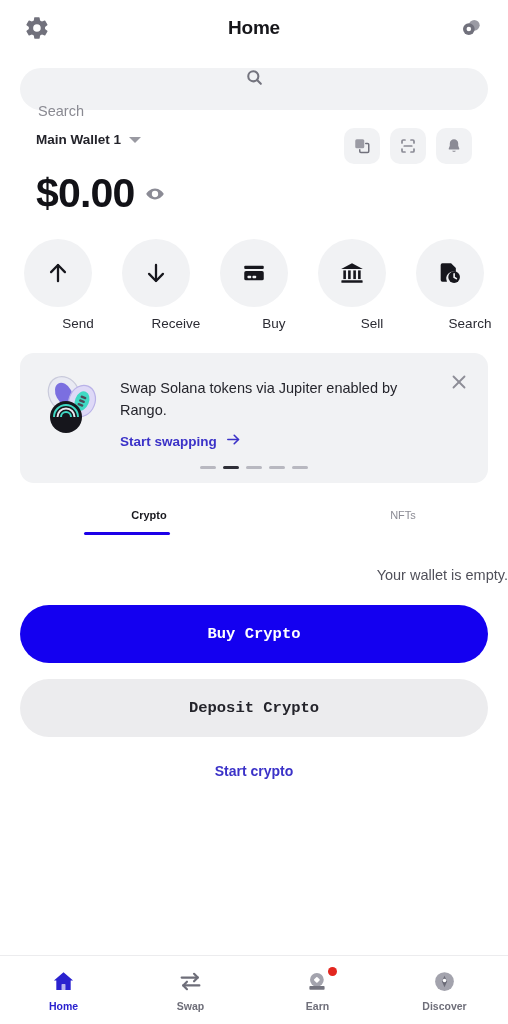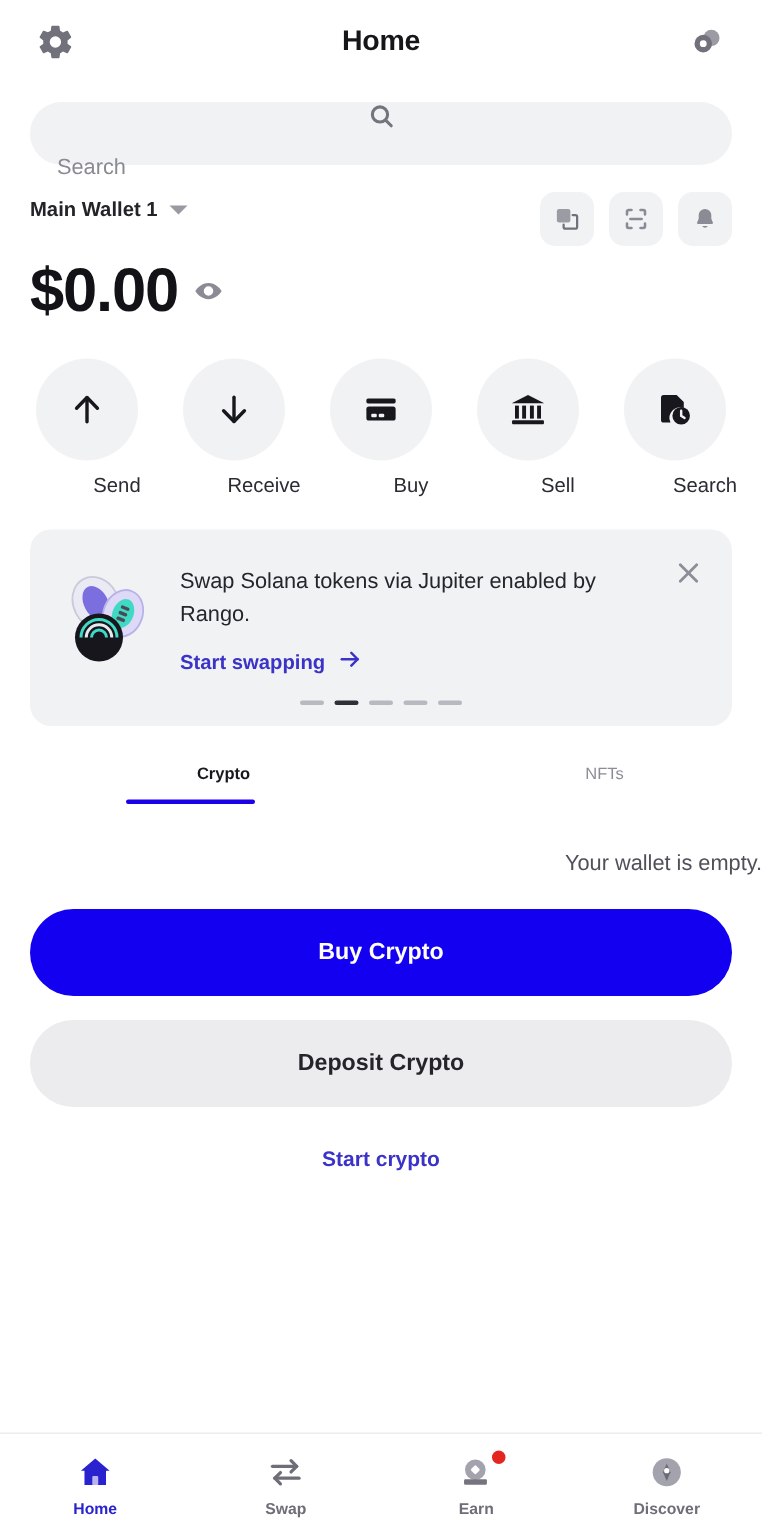--- a/index.html
+++ b/index.html
@@ -32,21 +32,21 @@
     display: flex; align-items: center; gap: 12px; padding: 0 18px; flex-direction: column;
   }
   .search-bar input {
     border: none; outline: none; background: transparent;
     font-family: "Liberation Sans", sans-serif; font-size: 14.5px;
     color: #3c3c43; width: 100%;
   }
   .search-bar input::placeholder { color: #8a8a92; }
 
   
-  .wallet-block { padding: 18px 20px 0; }
+  .wallet-block { padding: 18px 36px 0; }
   .wallet-top { display: flex; align-items: flex-start; justify-content: space-between; }
   .wallet-name-row { display: flex; align-items: center; gap: 8px; cursor: pointer; padding-top: 4px; }
   .wallet-name { font-size: 13.5px; font-weight: bold; color: #23232a; }
   .chev { width: 0; height: 0; border-left: 6px solid transparent; border-right: 6px solid transparent; border-top: 6px solid #9a9aa2; }
 
   .icon-btns { display: flex; gap: 10px; }
   .icon-btn {
     width: 36px; height: 36px; border-radius: 10px; background: #f1f2f4;
     display: flex; align-items: center; justify-content: center; cursor: pointer;
   }
@@ -63,21 +63,21 @@
     display: flex; align-items: center; justify-content: center;
   }
   .action-label { font-size: 13.5px; color: #2b2b33; font-weight: 500; margin-left: 40px; }
 
   
   .promo-wrap { padding: 22px 20px 0; }
   .promo {
     background: #f1f2f4; border-radius: 14px; position: relative;
     padding: 22px 20px 14px; min-height: 128px;
   }
-  .promo-row { display: flex; gap: 18px; align-items: center; }
+  .promo-row { display: flex; gap: 18px; align-items: flex-start; }
   .promo-art { width: 62px; height: 62px; flex: 0 0 62px; position: relative; }
   .promo-text { flex: 1; padding-top: 2px; }
   .promo-title { font-size: 14.5px; line-height: 1.55; color: #25252c; font-weight: 500; max-width: 300px; }
   .promo-link { margin-top: 9px; display: inline-flex; align-items: center; gap: 8px; cursor: pointer; }
   .promo-link-text { font-size: 13.5px; font-weight: bold; color: #3b32c8; }
   .promo-close { position: absolute; top: 18px; right: 18px; cursor: pointer; width: 22px; height: 22px; }
   .dots { display: flex; justify-content: center; gap: 7px; margin-top: 14px; }
   .dot { width: 16px; height: 3.5px; border-radius: 2px; background: #b8b8c0; cursor: pointer; }
   .dot.active { background: #2f2f38; }
 
@@ -87,21 +87,21 @@
   .tab-label { font-size: 11px; color: #8c8c95; font-weight: 500; margin-left: 44px; }
   .tab.active .tab-label { color: #18181e; font-weight: bold; }
   .tab-underline { position: absolute; left: 50%; transform: translateX(-50%); bottom: 0; width: 86px; height: 3.5px; border-radius: 2px; background: #1c00e8; }
 
   
   .empty-text { text-align: right; font-size: 14.5px; color: #50505a; margin-top: 32px; }
   .btn-wrap { padding: 0 20px; }
   .btn {
     height: 58px; border-radius: 29px; display: flex; align-items: center; justify-content: center;
     font-size: 15.5px; font-weight: bold; cursor: pointer; border: none; width: 100%;
-    font-family: Liberation Sans, sans-serif;
+    font-family: Liberation Mono, monospace;
   }
   .btn-primary { background: #1400f0; color: #ffffff; margin-top: 22px; }
   .btn-secondary { background: #ececee; color: #24242b; margin-top: 16px; }
   .link-center { text-align: center; margin-top: 26px; font-size: 14px; font-weight: bold; color: #3b32c8; cursor: pointer; }
 
   .spacer { flex: 1 1 auto; }
 
   
   .bottom-nav {
     flex: 0 0 69px; height: 69px; border-top: 1px solid #ececee;

